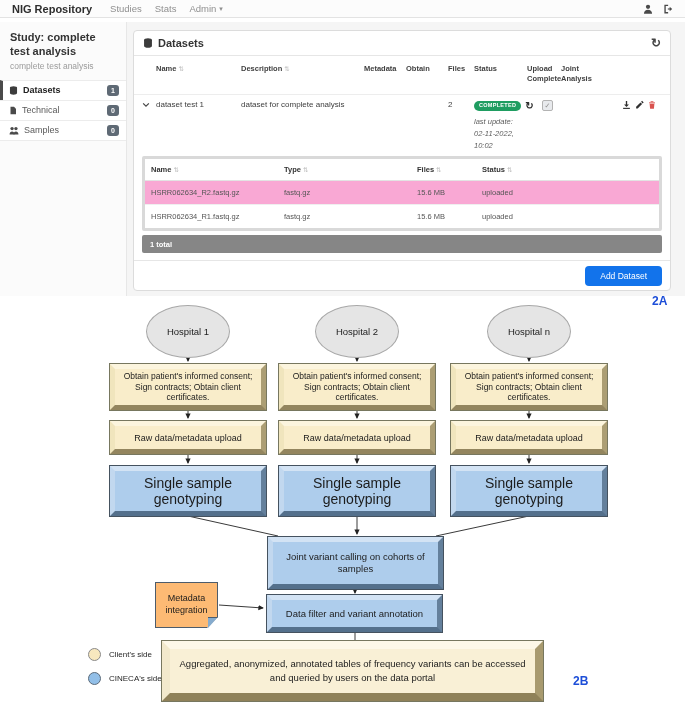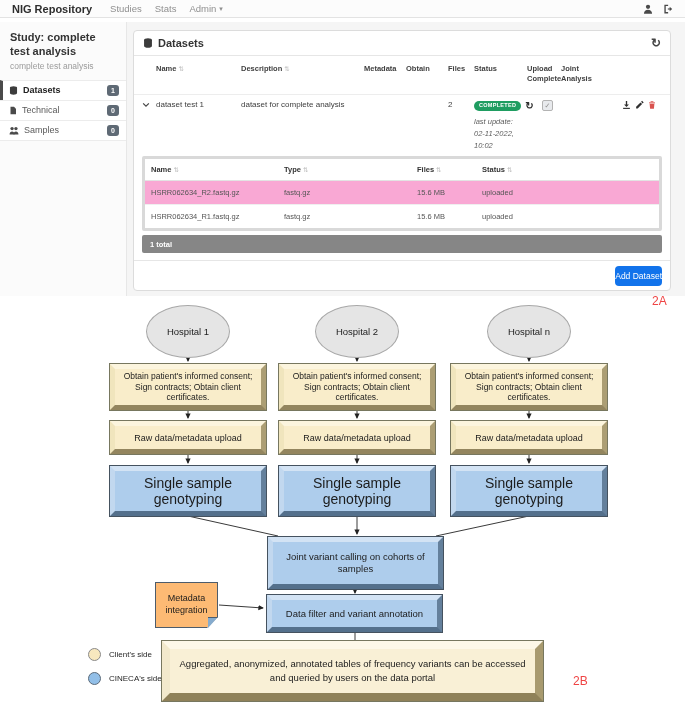--- a/index.html
+++ b/index.html
@@ -56,24 +56,24 @@
   .fth{font-size:7.5px;font-weight:bold;color:#333}
   .f-name{width:133px}.f-type{width:133px}.f-size{width:65px}.f-status{flex:1}
   .frow{display:flex;padding:7px 6px;font-size:7.5px;color:#555;border-bottom:1px solid #efefef}
   .frow:last-child{border-bottom:none}
   .frow.odd{background:#f9a8d4}
   .files-foot{margin:4px 8px 0 8px;background:#868686;color:#fff;font-size:7.5px;font-weight:bold;
     padding:4.5px 8px;border-radius:2px}
 
   .panel-foot{position:absolute;bottom:0;left:0;right:0;height:29px;border-top:1px solid #e6e6e6;
     display:flex;align-items:center;justify-content:flex-end;padding:0 8px}
-  .add-btn{background:#1273eb;color:#fff;font-size:8.5px;padding:5px 0;border-radius:4px;border:none;cursor:pointer;
+  .add-btn{background:#1273eb;color:#fff;font-size:8.5px;padding:5px 15px;border-radius:4px;border:none;cursor:pointer;
     font-family:"Liberation Sans",sans-serif}
 
-  .fig-label{position:absolute;font-size:12px;font-weight:normal;color:#ef4444;z-index:4}
+  .fig-label{position:absolute;font-size:12px;font-weight:bold;color:#1d4ed8;z-index:4}
   .fig-a{top:294px;left:652px}
   .fig-b{top:674px;left:573px}
 
   
   .section-b{position:absolute;top:296px;left:0;width:685px;height:415px;background:#fff}
   .section-b .connectors{position:absolute;top:0;left:0}
   .node{position:absolute;box-sizing:border-box;display:flex;align-items:center;justify-content:center;
     text-align:center;color:#1c1c1c}
   .ellipse{border-radius:50%;background:#e5e5e5;border:1px solid #a8a8a8;font-size:9.5px}
   .bevel-cream{background:#f9edca;border:5px solid;border-color:#fcf5de #ac9e74 #93855e #f0e5bd;

